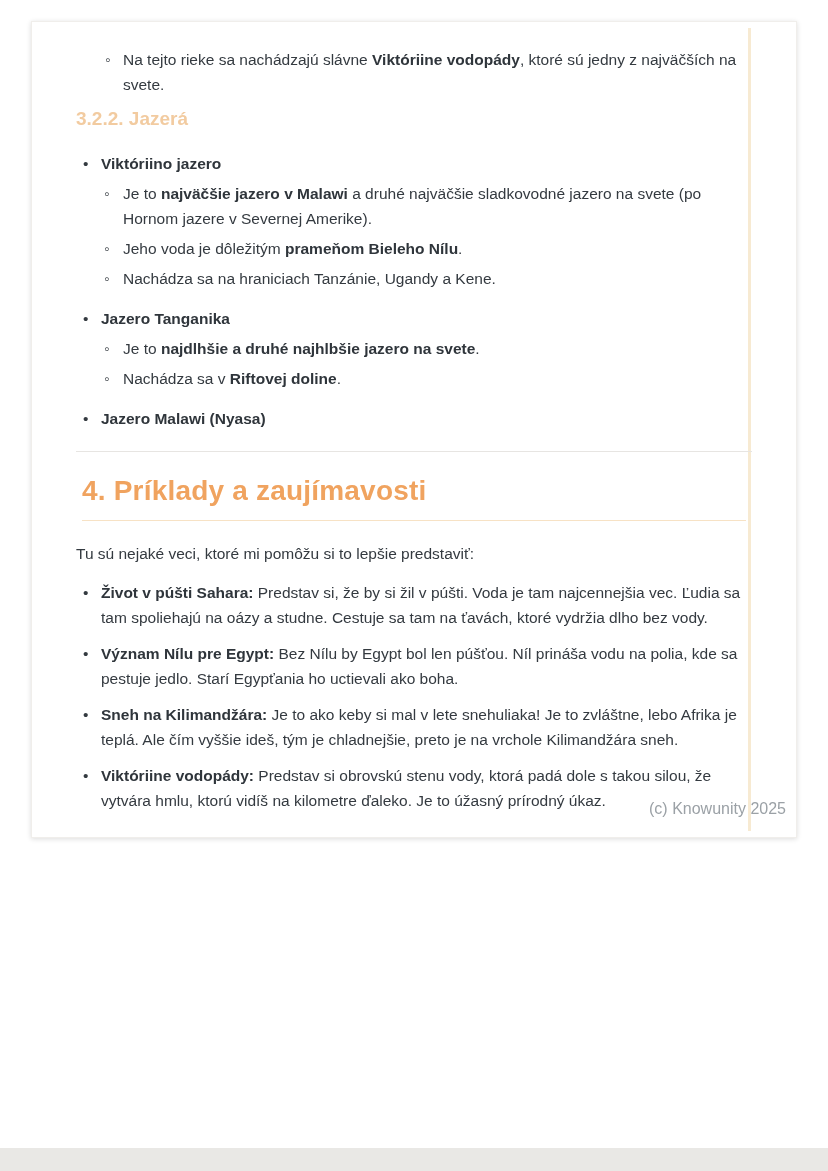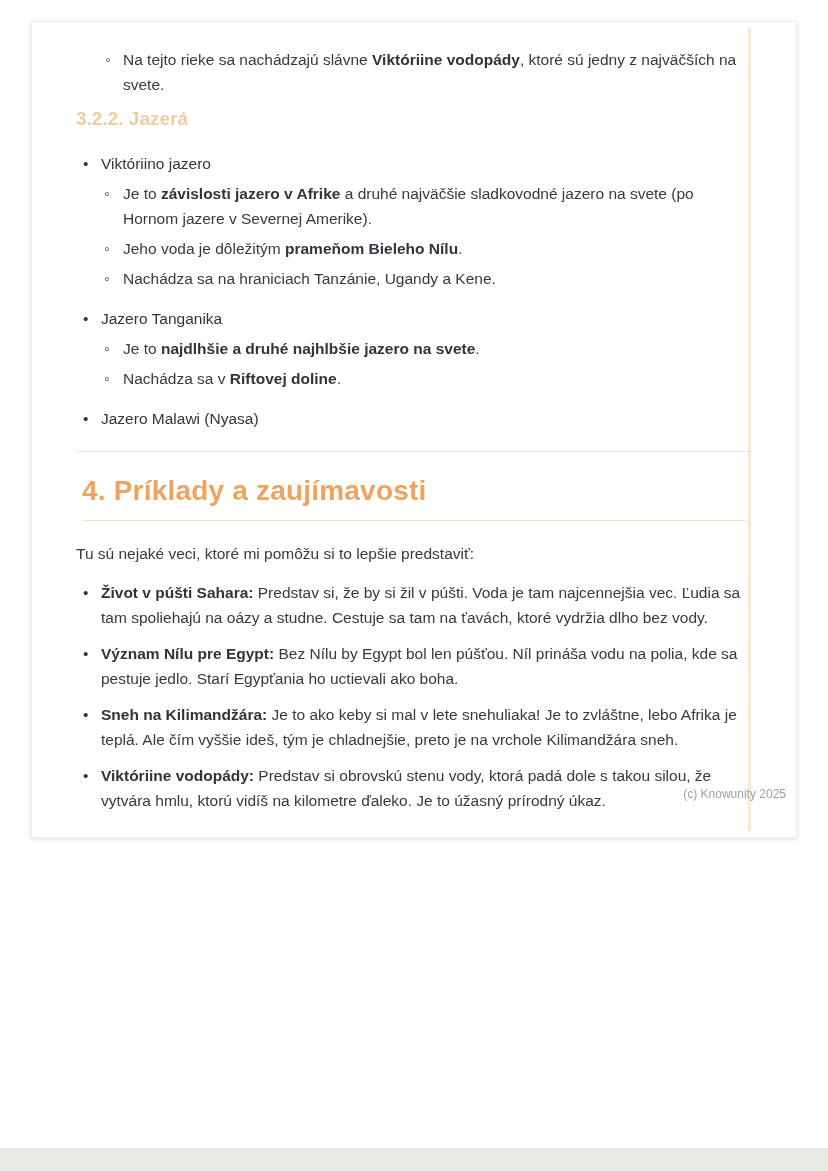--- a/index.html
+++ b/index.html
@@ -50,21 +50,21 @@
   h3.sub-heading {
     margin: 10px 0 20px;
     font-size: 19px;
     line-height: 24px;
     font-weight: 700;
     color: #f2cba0;
   }
 
   .lakes-list > li { position: relative; padding-left: 25px; margin-bottom: 15px; }
   .lakes-list > li::before { content: "•"; position: absolute; left: 7px; top: 0; }
-  .lake-title { font-weight: 400; color: #2f353b; }
+  .lake-title { font-weight: 700; color: #2f353b; }
   .facts { margin-top: 5px; }
   .facts > li { position: relative; padding-left: 22px; margin-bottom: 5px; }
   .facts > li::before { content: "◦"; position: absolute; left: 3px; top: 0; }
 
   hr.divider {
     border: none;
     border-top: 1px solid #e7e5e2;
     margin: 20px 0 0;
   }
 
@@ -79,22 +79,22 @@
     letter-spacing: 0.2px;
   }
 
   p.intro { margin: 0 0 14px; }
 
   .examples-list > li { position: relative; padding-left: 25px; margin-bottom: 11px; }
   .examples-list > li::before { content: "•"; position: absolute; left: 7px; top: 0; }
 
   .footer {
     position: absolute;
-    right: 10px; bottom: 36px;
-    font-size: 12px;
+    right: 10px; bottom: 22px;
+    font-size: 16px;
     line-height: 13px;
     color: #9ba1a6;
     z-index: 2;
   }
 </style>
 </head>
 <body>
 
 <div class="desk-bottom"></div>
 
@@ -106,21 +106,21 @@
     <ul class="top-sub">
       <li>Na tejto rieke sa nachádzajú slávne <strong>Viktóriine vodopády</strong>, ktoré sú jedny z najväčších na svete.</li>
     </ul>
 
     <h3 class="sub-heading">3.2.2. Jazerá</h3>
 
     <ul class="lakes-list">
       <li>
         <span class="lake-title">Viktóriino jazero</span>
         <ul class="facts">
-          <li>Je to <strong>závislosti jazero v Afrike</strong> a druhé najväčšie sladkovodné jazero na svete (po Hornom jazere v Severnej Amerike).</li>
+          <li>Je to <strong>najväčšie jazero v Malawi</strong> a druhé najväčšie sladkovodné jazero na svete (po Hornom jazere v Severnej Amerike).</li>
           <li>Jeho voda je dôležitým <strong>prameňom Bieleho Nílu</strong>.</li>
           <li>Nachádza sa na hraniciach Tanzánie, Ugandy a Kene.</li>
         </ul>
       </li>
       <li>
         <span class="lake-title">Jazero Tanganika</span>
         <ul class="facts">
           <li>Je to <strong>najdlhšie a druhé najhlbšie jazero na svete</strong>.</li>
           <li>Nachádza sa v <strong>Riftovej doline</strong>.</li>
         </ul>

